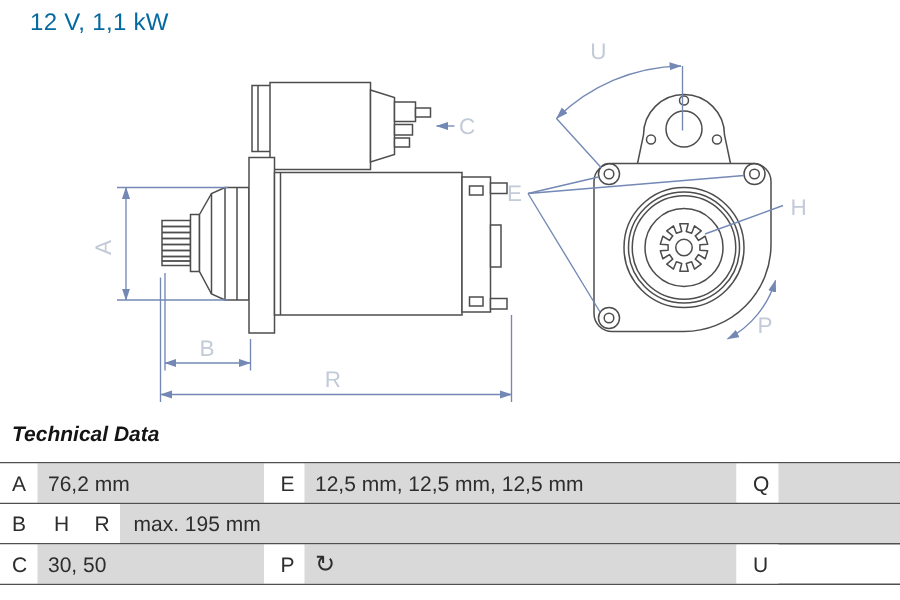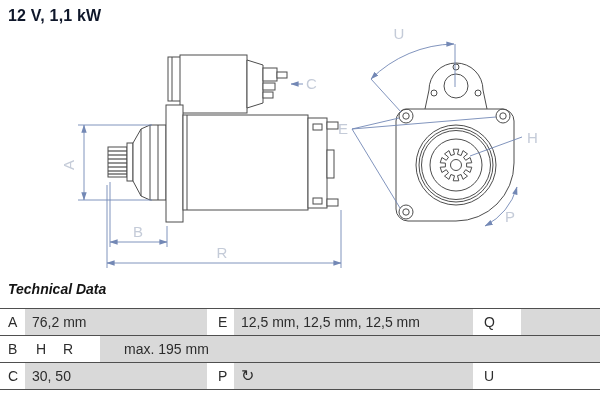--- a/index.html
+++ b/index.html
@@ -1,33 +1,33 @@
 <!DOCTYPE html>
 <html><head>
 <meta charset="utf-8">
 <style>
   html,body{margin:0;padding:0;background:#fff;}
   body{width:600px;height:400px;position:relative;overflow:hidden;
        font-family:"Liberation Sans", sans-serif;color:#2d2d2d;}
-  .title{position:absolute;top:7px;left:8px;font-size:16px;font-weight:700;color:#0f172a;letter-spacing:.2px;}
+  .title{position:absolute;top:7px;left:20px;font-size:16px;font-weight:400;color:#0369a1;letter-spacing:.2px;}
   .diagram-svg{position:absolute;top:0;left:0;}
   svg text{font-family:"Liberation Sans", sans-serif;}
   .dim-label{fill:#c4cbd8;font-size:15px;}
   .tech-heading{position:absolute;top:281px;left:8px;font-size:14px;font-weight:bold;color:#141414;font-style:italic;}
   .data-table{position:absolute;left:0;right:0;top:308px;border-top:1px solid #4f4f4f;}
   .t-row{display:flex;height:26px;line-height:26px;border-bottom:1px solid #4f4f4f;font-size:14px;}
   .cell{white-space:nowrap;overflow:hidden;}
   .kcell{background:#fff;box-sizing:border-box;}
   .vcell{background:#d9d9d9;box-sizing:border-box;}
   .tk1{width:25px;padding-left:8px;}
-  .tv1{width:182px;padding-left:7px;}
+  .tv1{width:151px;padding-left:7px;}
   .tk2{width:27px;padding-left:11px;}
-  .tv2{width:239px;padding-left:7px;}
+  .tv2{width:288px;padding-left:7px;}
   .tk3{width:28px;padding-left:11px;}
-  .tv3{flex:1;padding-left:24px;margin-left:20px;}
+  .tv3{flex:1;padding-left:9px;}
   .rot-icon{font-size:16px;}
 </style>
 </head>
 <body>
 
 <div class="title">12 V, 1,1 kW</div>
 
 <svg class="diagram-svg" width="600" height="290" viewBox="0 0 600 290">
   <defs>
     <marker id="mE" markerWidth="9" markerHeight="7" refX="8.5" refY="3" orient="auto">

